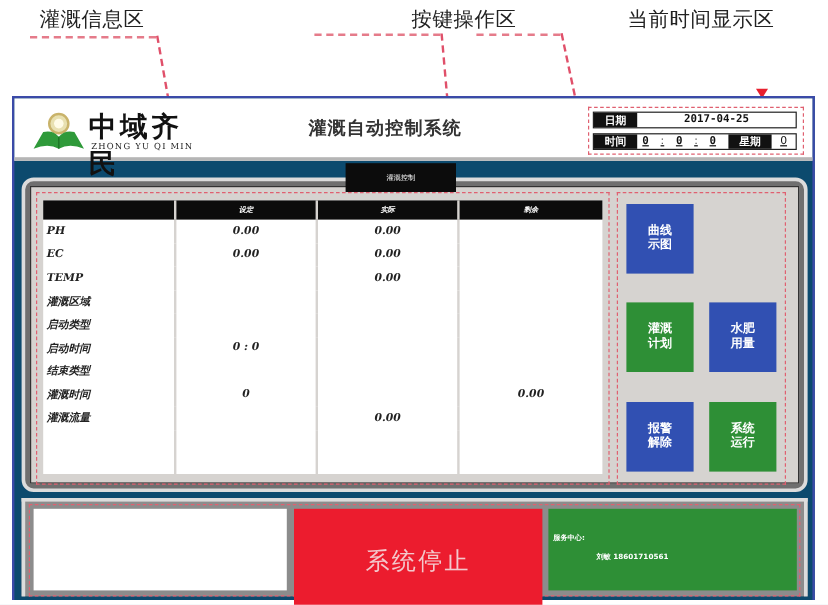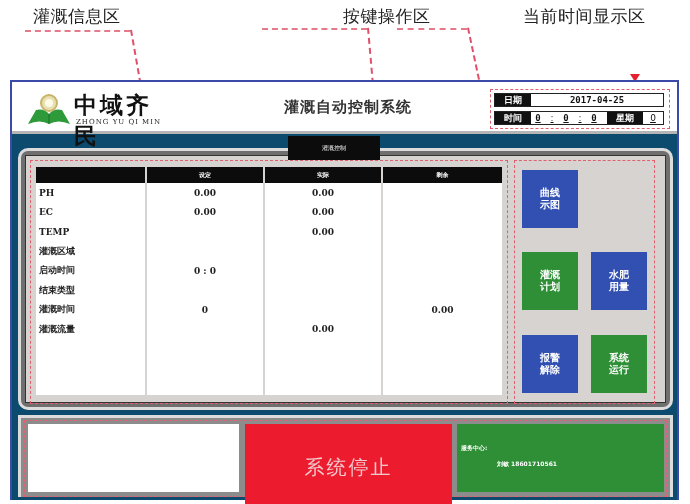--- a/index.html
+++ b/index.html
@@ -14,39 +14,39 @@
 
   
   .hmi { position: absolute; left: 10px; top: 80px; width: 669px; height: 420px; border: 2px solid #3b4aa8; border-bottom: none; background: #0c4a6e; }
   .hmi-header { position: absolute; left: 0; top: 0; width: 100%; height: 52px; background: #ffffff; border-bottom: 3px solid #b5b5b5; }
 
   .logo { position: absolute; left: 12px; top: 8px; width: 150px; height: 40px; }
   .logo-icon { position: absolute; left: 2px; top: 2px; width: 46px; height: 34px; }
   .logo-cn { position: absolute; left: 50px; top: 0px; font-size: 23px; font-family: "DejaVu Serif", serif; font-weight: bold; letter-spacing: 3px; color: #111; }
   .logo-en { position: absolute; left: 52px; top: 28px; font-size: 7px; font-family: "DejaVu Serif", serif; letter-spacing: 1px; color: #222; }
 
-  .sys-title { position: absolute; left: 245px; top: 16px; font-size: 15px; font-weight: bold; color: #333; font-family: "DejaVu Serif", serif; letter-spacing: 1px; margin-left: 27px; }
+  .sys-title { position: absolute; left: 245px; top: 16px; font-size: 15px; font-weight: bold; color: #333; font-family: "DejaVu Serif", serif; letter-spacing: 1px; }
 
   .time-zone { position: absolute; left: 478px; top: 7px; width: 180px; height: 40px; border: 1.5px dashed #e06070; }
   .time-row { position: absolute; left: 3px; height: 14px; display: flex; border: 1px solid #222; background: #fff; }
   .time-row.r1 { top: 3px; width: 170px; }
   .time-row.r2 { top: 21px; width: 170px; text-decoration: underline; }
   .t-label { background: #111; color: #fff; font-size: 9px; font-weight: bold; display: flex; align-items: center; justify-content: center; width: 36px; height: 100%; }
   .t-value { flex: 1; font-size: 9px; font-weight: bold; display: flex; align-items: center; justify-content: center; font-family: "DejaVu Sans Mono", monospace; }
   .t-sep { width: 14px; font-size: 9px; display: flex; align-items: center; justify-content: center; color: #444; }
   .t-seg { width: 14px; font-size: 9px; font-weight: bold; display: flex; align-items: center; justify-content: center; font-family: "DejaVu Sans Mono", monospace; }
   .t-label.week { width: 36px; margin-left: 6px; }
   .t-weekval { flex: 1; font-size: 9px; display: flex; align-items: center; justify-content: center; }
 
   .tab-label { position: absolute; left: 276px; top: 54px; width: 92px; height: 24px; background: #0c0c0c; color: #fff; font-size: 6px; display: flex; align-items: center; justify-content: center; z-index: 3; }
 
   .main-panel { position: absolute; left: 6px; top: 66px; width: 655px; height: 262px; border: 3px solid #dcdcdc; border-radius: 10px; background: #6f6f6f; padding: 3px; }
   .main-inner { position: absolute; left: 4px; top: 4px; right: 4px; bottom: 4px; background: #d6d3d0; border: 1px solid #333; }
 
-  .info-zone { position: absolute; left: 4px; top: 4px; width: 478px; height: 244px; border: 1.5px dashed #e06070; }
+  .info-zone { position: absolute; left: 4px; top: 4px; width: 478px; height: 244px; border: 1.5px dashed #e06070; font-style: italic; }
   .data-table { position: absolute; left: 5px; top: 6px; width: 466px; height: 228px; background: #fff; border-collapse: collapse; table-layout: fixed; }
   .data-table th { background: #0c0c0c; color: #fff; font-size: 6px; height: 16px; font-weight: bold; border-right: 2px solid #d6d3d0; }
   .data-table th:last-child { border-right: none; }
   .data-table td { font-size: 9px; height: 19.5px; border-right: 2px solid #d6d3d0; text-align: center; font-weight: bold; font-family: "DejaVu Serif", serif; color: #222; }
   .data-table td:last-child { border-right: none; }
   .data-table td.lbl { text-align: left; padding-left: 3px; }
   .data-table col.c0 { width: 110px; }
   .data-table col.c1 { width: 118px; }
   .data-table col.c2 { width: 118px; }
   .data-table col.c3 { width: 120px; }
@@ -154,20 +154,26 @@
               <td>0.00</td>
               <td></td>
             </tr>
             <tr>
               <td class="lbl">灌溉区域</td>
               <td></td>
               <td></td>
               <td></td>
             </tr>
             <tr>
+              <td class="lbl">启动类型</td>
+              <td></td>
+              <td></td>
+              <td></td>
+            </tr>
+            <tr>
               <td class="lbl">启动时间</td>
               <td>0 : 0</td>
               <td></td>
               <td></td>
             </tr>
             <tr>
               <td class="lbl">结束类型</td>
               <td></td>
               <td></td>
               <td></td>

